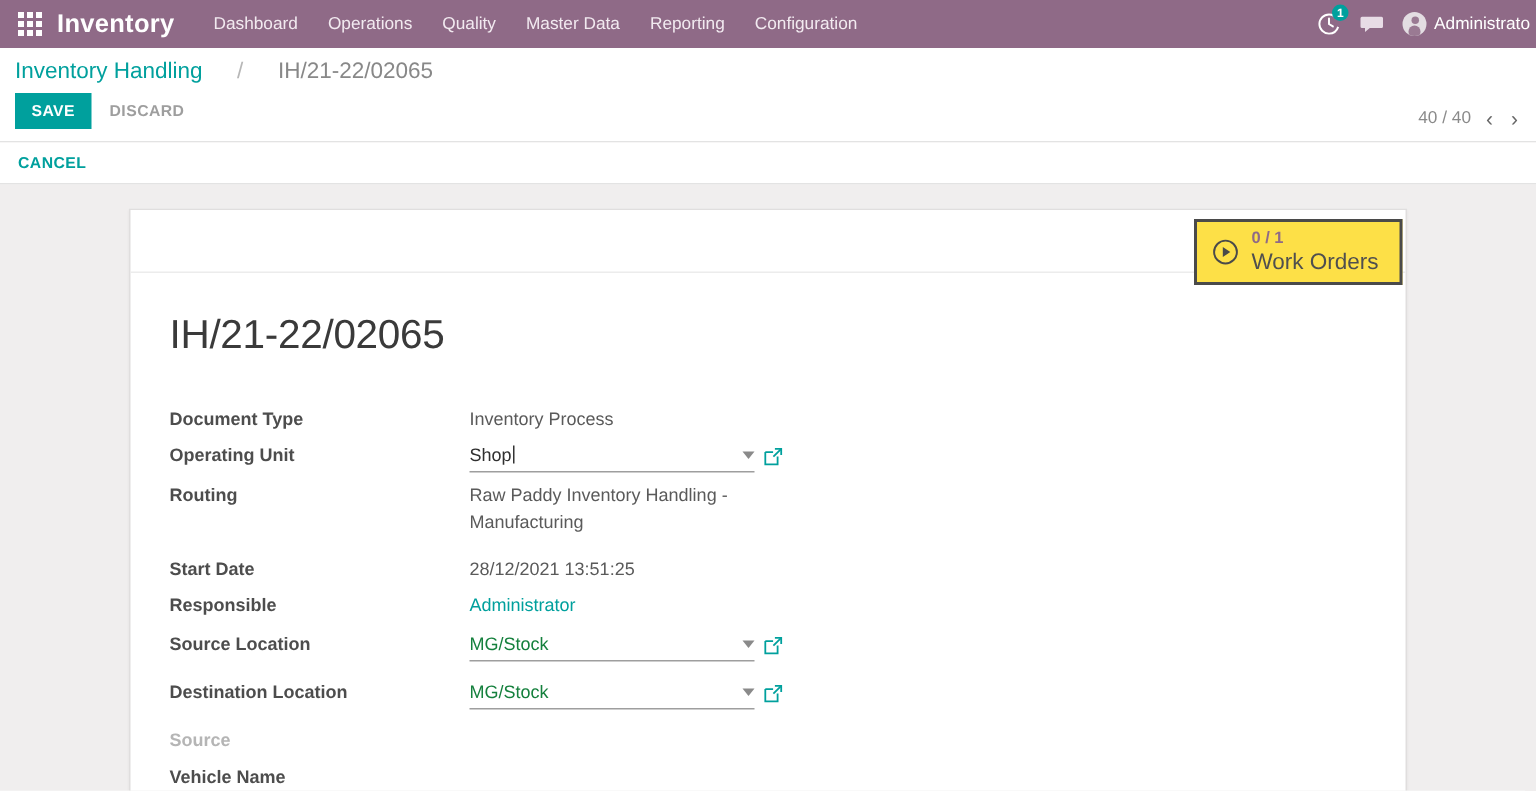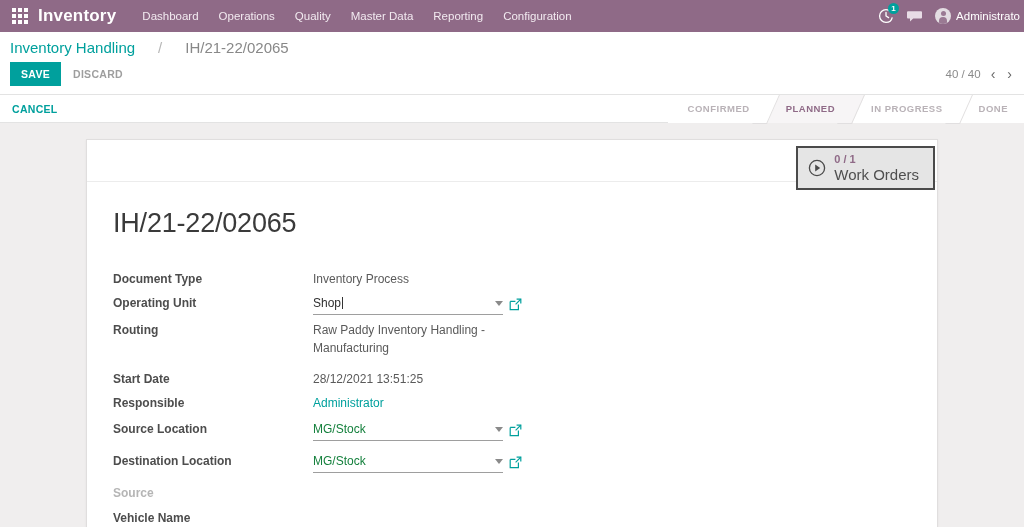--- a/index.html
+++ b/index.html
@@ -74,21 +74,21 @@
   .cp-row1 {
     display: flex; align-items: flex-end;
     padding: 7px 10px 2px 10px;
     gap: 17px;
   }
   .bc-link { color: #00a09d; font-size: 15px; cursor: pointer; }
   .bc-sep { color: #b7b7b7; font-size: 15px; margin: 0 6px; }
   .bc-current { color: #888888; font-size: 15px; }
 
   .cp-row2 {
-    display: flex; align-items: center; justify-content: space-between;
+    display: flex; align-items: flex-end; justify-content: space-between;
     padding: 4px 10px 8px 10px;
   }
   .cp-buttons { display: flex; align-items: center; gap: 8px; }
   .btn-save {
     background: #00a09d; color: #ffffff;
     font-size: 10.5px; font-weight: bold; letter-spacing: .3px;
     border: none; padding: 6px 11px; cursor: pointer;
   }
   .btn-discard {
     background: transparent; color: #9e9e9e;
@@ -139,21 +139,21 @@
     border: 1px solid #e0dede;
     box-shadow: 0 1px 2px rgba(0,0,0,.06);
   }
   .sheet-topbar {
     height: 42px; border-bottom: 1px solid #ececec;
     display: flex; align-items: center; justify-content: flex-end;
     padding-right: 10px; position: relative;
   }
   .stat-button {
     display: flex; align-items: center; gap: 8px;
-    border: 2px solid #4a4a4a; background: #e5e5e5;
+    border: 2px solid #4a4a4a; background: #fde047;
     padding: 5px 14px 5px 10px; cursor: pointer;
     position: absolute; right: 2px; top: 6px;
   }
   .stat-icon svg { display: block; }
   .stat-text { line-height: 1.15; }
   .stat-value { font-size: 11px; font-weight: bold; color: #8f6a87; }
   .stat-label { font-size: 15px; color: #4f4f4f; }
 
   .sheet-body { padding: 26px 26px 0 26px; }
   .doc-title {
@@ -265,26 +265,20 @@
     <div class="pager">
       <span>40 / 40</span>
       <span class="pager-arrow">‹</span>
       <span class="pager-arrow">›</span>
     </div>
   </div>
 </div>
 
 <div class="statusrow">
   <button class="btn-cancel">CANCEL</button>
-  <div class="statusbar">
-    <div class="stage">CONFIRMED</div>
-    <div class="stage active">PLANNED</div>
-    <div class="stage">IN PROGRESS</div>
-    <div class="stage">DONE</div>
-  </div>
 </div>
 
 <div class="sheet-wrap">
   <div class="sheet">
 
     <div class="sheet-topbar">
       <div class="stat-button">
         <span class="stat-icon">
           <svg width="18" height="18" viewBox="0 0 18 18">
             <circle cx="9" cy="9" r="7.6" fill="none" stroke="#4a4a4a" stroke-width="1.3"></circle>

